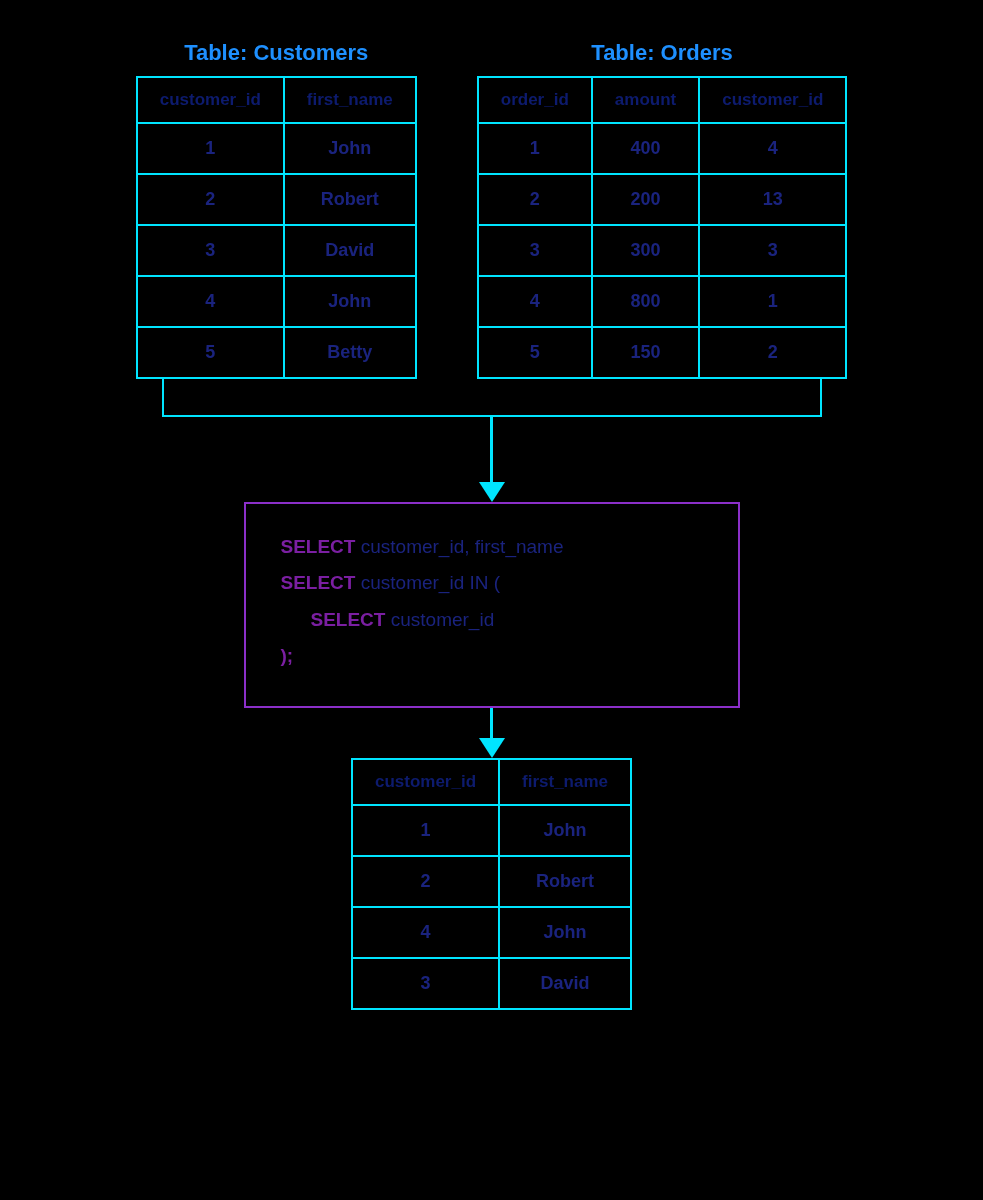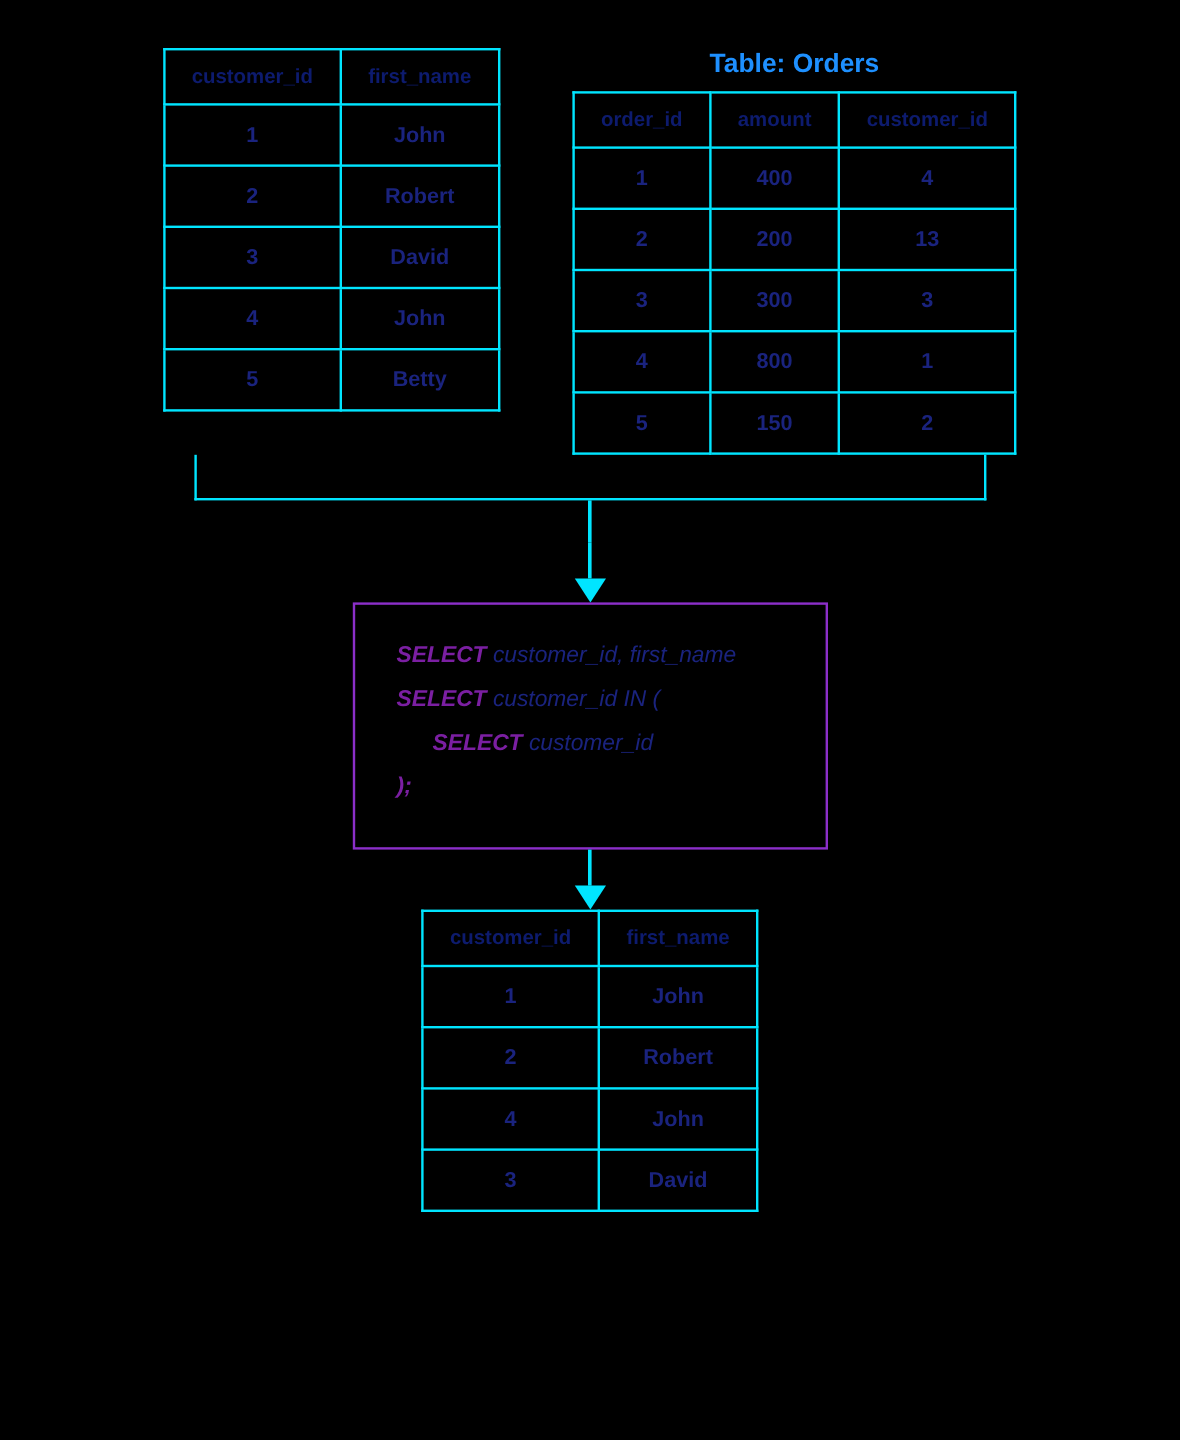--- a/index.html
+++ b/index.html
@@ -83,22 +83,21 @@
     }
     .db-table td {
       color: #1a237e;
     }
 
     
     .sql-box {
       border: 2.5px solid #8b2fc9;
       padding: 28px 35px;
       margin: 0;
-      width: 396px;
-      font-style: italic;
+      width: 496px;
     }
 
     .sql-line {
       font-size: 19px;
       margin-bottom: 6px;
       line-height: 1.6;
     }
 
     .sql-keyword {
       color: #7b1fa2;
@@ -165,20 +164,21 @@
     }
   </style>
 </head>
 <body>
 
 <div class="diagram">
 
   <div class="tables-row">
 
     <div class="table-section">
+      <div class="table-title">Table: Customers</div>
       <table class="db-table">
         <thead>
           <tr>
             <th>customer_id</th>
             <th>first_name</th>
           </tr>
         </thead>
         <tbody id="customers-body">
         <tr>
               <td>1</td>

